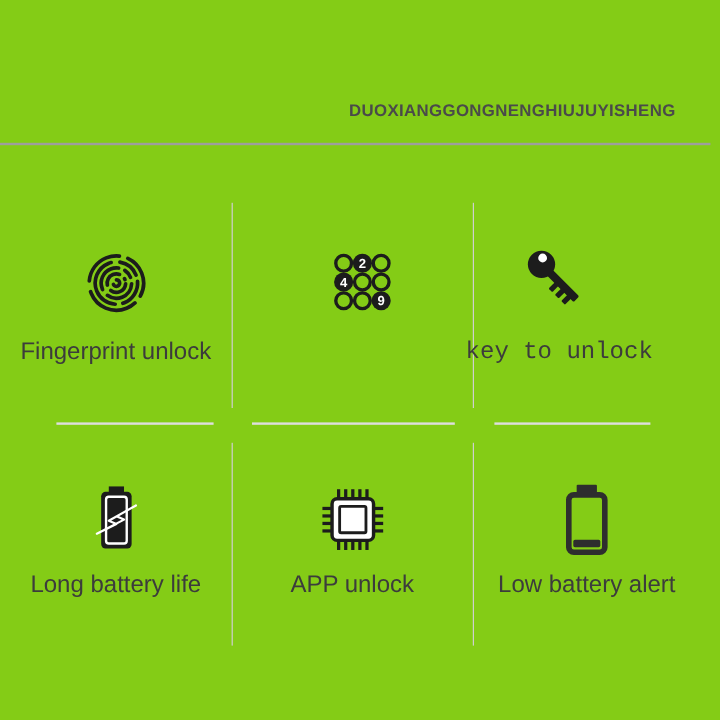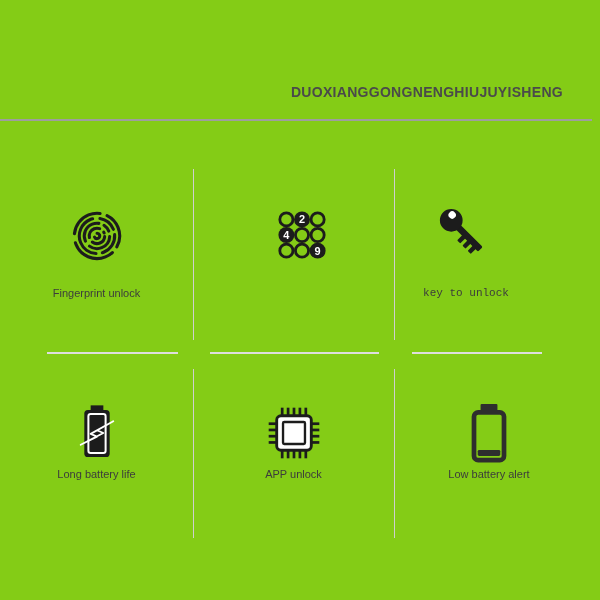--- a/index.html
+++ b/index.html
@@ -20,26 +20,26 @@
   .v2b{left:394px;top:369px;height:169px;}
   .hdiv{position:absolute;top:352px;height:2px;background:#dedede;}
   .h1{left:47px;width:131px;}
   .h2{left:210px;width:169px;}
   .h3{left:412px;width:130px;}
   .cell{
     position:absolute;display:flex;flex-direction:column;align-items:center;
   }
   .cell .iconbox{height:64px;display:flex;align-items:center;justify-content:center;}
   .cell .label{
-    font-size:11px;color:#3c3c3c;white-space:nowrap;line-height:19px;
+    font-size:20px;color:#3c3c3c;white-space:nowrap;line-height:19px;
   }
   .row1{top:203px;}
   .row1 .label{margin-top:17px;}
   .row2{top:401px;}
-  .row2 .label{}
+  .row2 .label{margin-top:13px;}
   .c1{left:0;width:193px;}
   .c2{left:193px;width:201px;transform:translateX(8px);}
   .c3{left:375px;width:206px;transform:translateX(-12px);font-family:Liberation Mono, monospace;}
   .c4{left:0;width:193px;}
   .c5{left:193px;width:201px;}
   .c6{left:394px;width:206px;transform:translateX(-8px);}
   svg{display:block;}
   .kp-digit{font-family:"Liberation Sans",sans-serif;font-weight:bold;}
 </style>
 </head>

